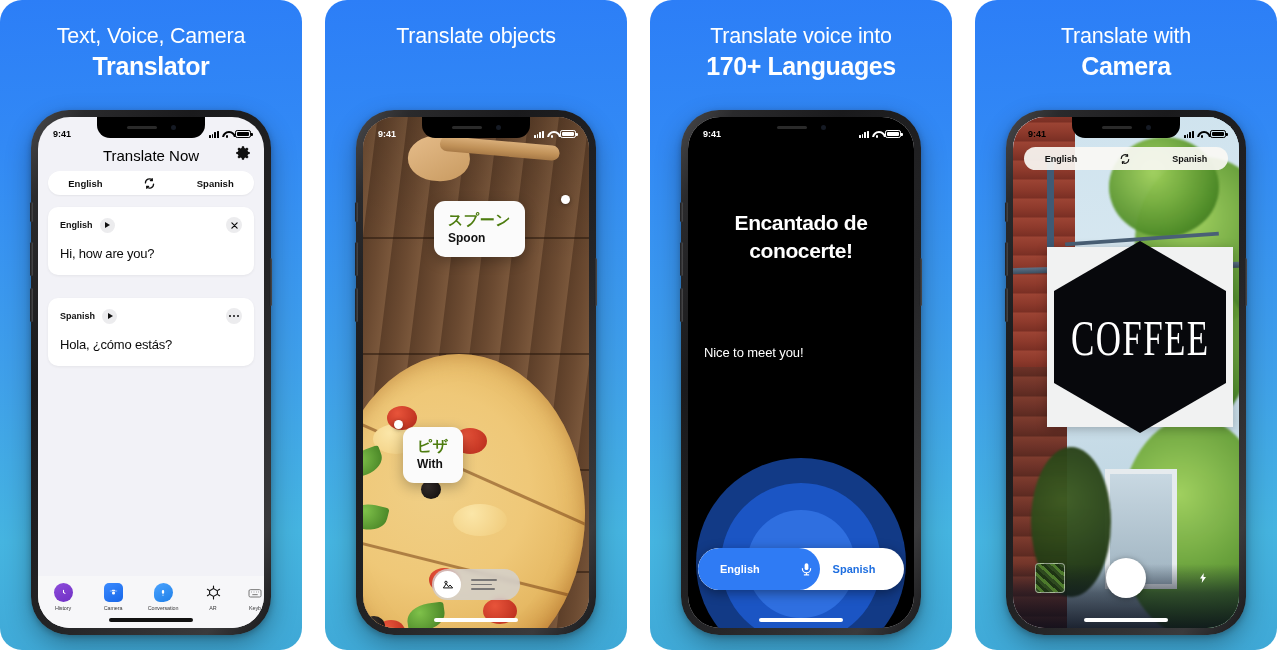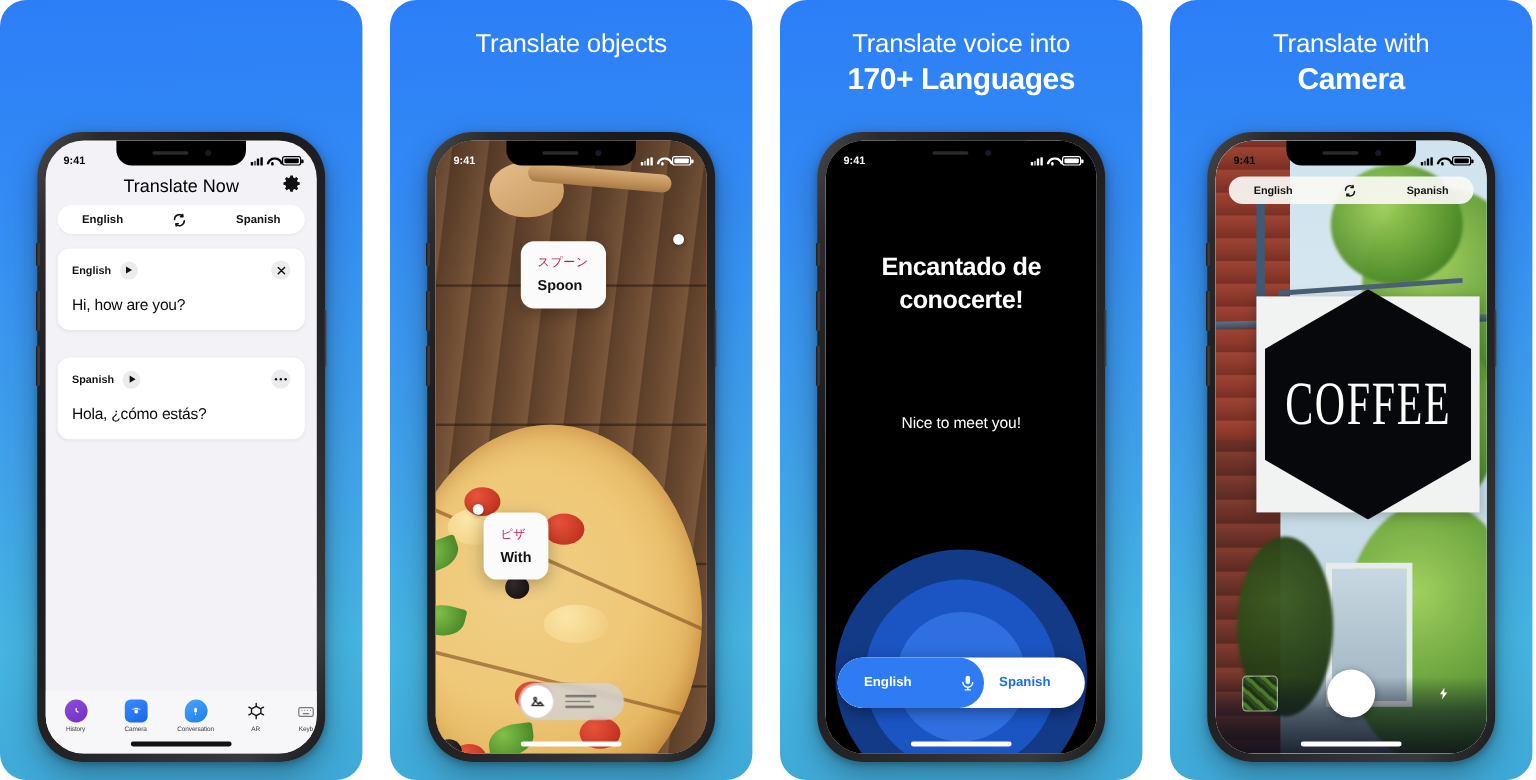--- a/index.html
+++ b/index.html
@@ -244,21 +244,21 @@
   .pz.che { background: radial-gradient(circle at 35% 30%, #fbe6a8, #efc978); }
 
   .ar-tag {
     position: absolute;
     background: #fbfbfb;
     border-radius: 11px;
     padding: 9px 14px 10px 14px;
     box-shadow: 0 4px 14px rgba(0,0,0,0.28);
     z-index: 12;
   }
-  .ar-tag .jp { font-size: 10px; font-weight: 400; color:#be185d; letter-spacing:0.5px; line-height:19px;}
+  .ar-tag .jp { font-size: 15px; font-weight: 700; color:#4d7c0f; letter-spacing:0.5px; line-height:19px;}
   .ar-tag .en { font-size: 12px; font-weight: 700; color:#111; line-height:17px; margin-top:1px;}
   .ar-tag.t1 { top: 84px; left: 71px; }
   .ar-tag.t2 { top: 310px; left: 40px; }
   .ar-dot {
     position:absolute; width: 9px; height:9px; border-radius:50%;
     background:#fff; box-shadow: 0 1px 4px rgba(0,0,0,0.4); z-index: 13;
   }
   .ar-dot.d1 { top: 78px; left: 198px; }
   .ar-dot.d2 { top: 303px; left: 31px; }
   .ar-pill {
@@ -280,21 +280,21 @@
 
   
   .voice-screen { position:absolute; inset:0; background:#000; overflow:hidden; }
   .v-main {
     position:absolute; top: 92px; left: 16px; right: 16px;
     text-align:center; color:#fff;
     font-size: 21px; font-weight: 700; line-height: 28px; letter-spacing: -0.4px;
   }
   .v-sub {
     position:absolute; top: 228px; left: 16px; right: 16px;
-    text-align:center; color:#fff;
+    color:#fff;
     font-size: 13px; font-weight: 400; letter-spacing: -0.1px;
   }
   .ripple { position:absolute; border-radius:50%; left:50%; transform: translateX(-50%); }
   .ripple.r1 { width: 210px; height: 210px; bottom: -40px; background: #123a86; }
   .ripple.r2 { width: 160px; height: 160px; bottom: -15px; background: #1b55c4; }
   .ripple.r3 { width: 108px; height: 108px; bottom: 10px;  background: #2f6fe0; }
   .v-pill {
     position: absolute; bottom: 38px; left: 10px; right: 10px; height: 42px;
     border-radius: 22px; background: #fff;
     display:flex; align-items:center; overflow:hidden; z-index: 8;
@@ -392,20 +392,24 @@
     background: linear-gradient(180deg, rgba(12,18,34,0) 0%, rgba(12,18,34,0.55) 45%, rgba(8,12,26,0.85) 100%);
     z-index: 12;
   }
 </style>
 </head>
 <body>
 
 <div class="screens">
 
   <div class="panel p1">
+    <div class="headline">
+      <div class="l1">Text, Voice, Camera</div>
+      <div class="l2">Translator</div>
+    </div>
 
     <div class="phone">
       <span class="btn-l1"></span>
       <span class="btn-l2"></span>
       <span class="btn-l3"></span>
       <span class="btn-r1"></span>
       <div class="screen">
         <div class="notch">
           <span class="spk"></span>
           <span class="cam"></span>

